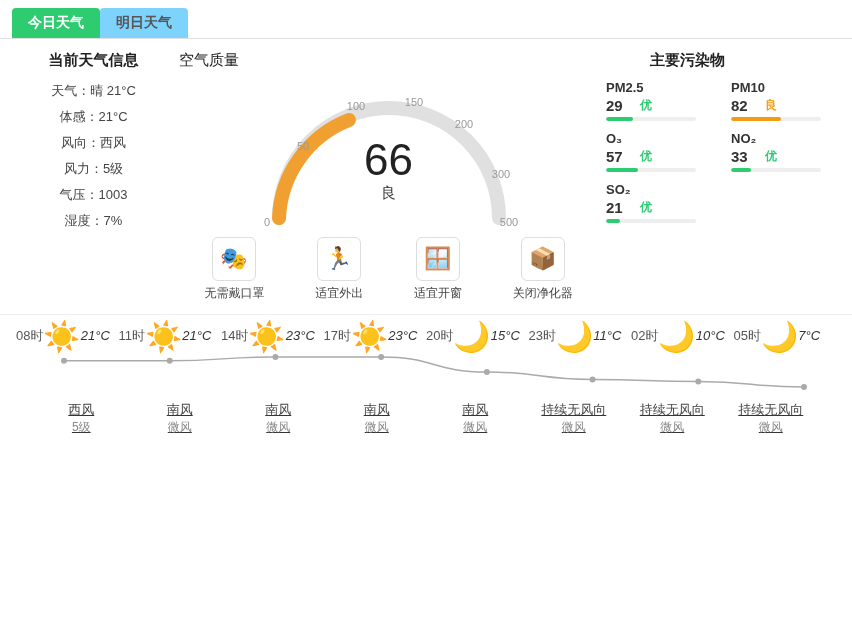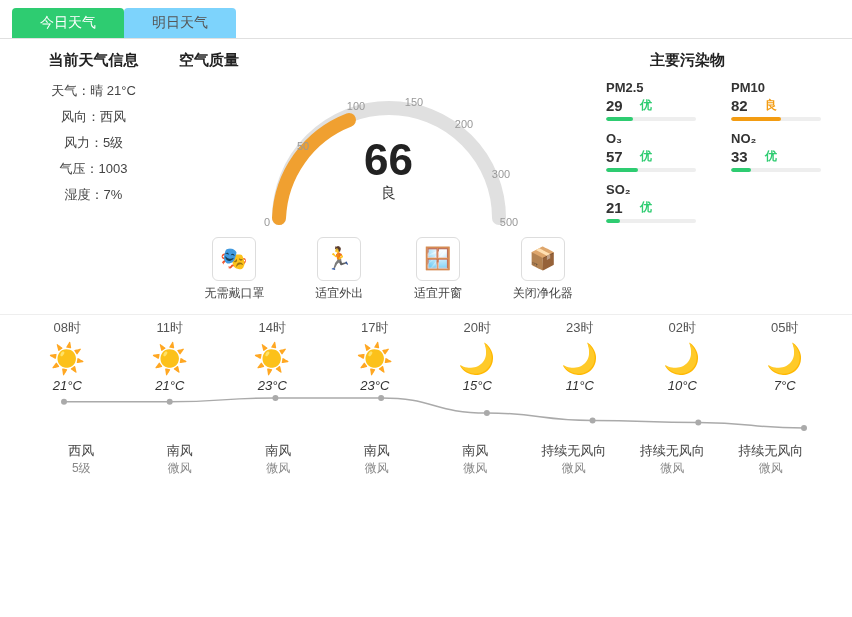--- a/index.html
+++ b/index.html
@@ -13,24 +13,25 @@
       overflow: hidden;
     }
 
     
     .tabs {
       display: flex;
       padding: 8px 12px 0;
       border-bottom: 1px solid #e0e0e0;
     }
     .tab {
-      padding: 6px 28px;
+      padding: 6px 16px;
       cursor: pointer;
       border-radius: 4px 4px 0 0;
       font-size: 14px;
+      font-weight: bold;
     }
     .tab.active {
       background: #2ecc71;
       color: #fff;
     }
     .tab.inactive {
       background: #7dd3fc;
       color: #555;
     }
 
@@ -60,21 +61,21 @@
     }
 
     
     .middle-panel {
       flex: 1;
       padding: 0 8px;
       min-width: 320px;
     }
     .aqi-section-title {
       font-size: 15px;
-      font-weight: bold;
+      font-weight: normal;
       color: #222;
       margin-bottom: 8px;
     }
 
     
     .gauge-container {
       position: relative;
       width: 280px;
       height: 155px;
       margin: 0 auto;
@@ -85,21 +86,21 @@
     }
     .gauge-value {
       position: absolute;
       top: 60px;
       left: 50%;
       transform: translateX(-50%);
       text-align: center;
     }
     .gauge-number {
       font-size: 44px;
-      font-weight: bold;
+      font-weight: normal;
       color: #222;
       line-height: 1;
     }
     .gauge-label {
       font-size: 15px;
       color: #333;
       margin-top: 2px;
     }
 
     .aqi-tip {
@@ -199,21 +200,21 @@
       border-top: 1px solid #eee;
     }
     .hourly-row {
       display: flex;
       justify-content: space-between;
       align-items: flex-start;
       margin-bottom: 0;
     }
     .hour-col {
       display: flex;
-      flex-direction: column;
+      flex-direction: row;
       align-items: center;
       min-width: 90px;
       flex: 1;
     }
     .hour-label {
       font-size: 13px;
       color: #555;
       margin-bottom: 4px;
     }
     .weather-icon {
@@ -225,20 +226,21 @@
       color: #333;
       margin-bottom: 4px;
       font-style: italic;
     }
 
     
     .wind-row {
       display: flex;
       justify-content: flex-start;
       padding: 6px 16px 4px;
+      text-decoration: underline;
     }
     .wind-col {
       flex: 1;
       display: flex;
       flex-direction: column;
       align-items: center;
     }
     .wind-dir {
       font-size: 13px;
       color: #444;
@@ -254,20 +256,21 @@
 <div class="tabs">
   <div class="tab active">今日天气</div>
   <div class="tab inactive">明日天气</div>
 </div>
 
 <div class="main-content">
 
   <div class="left-panel">
     <div class="section-title">当前天气信息</div>
     <div class="weather-info-row">天气：晴 21°C</div>
+    <div class="weather-info-row">体感：21°C</div>
     <div class="weather-info-row">风向：西风</div>
     <div class="weather-info-row">风力：5级</div>
     <div class="weather-info-row">气压：1003</div>
     <div class="weather-info-row">湿度：7%</div>
   </div>
 
   <div class="middle-panel">
     <div class="aqi-section-title">空气质量</div>
 
     <div class="gauge-container">

